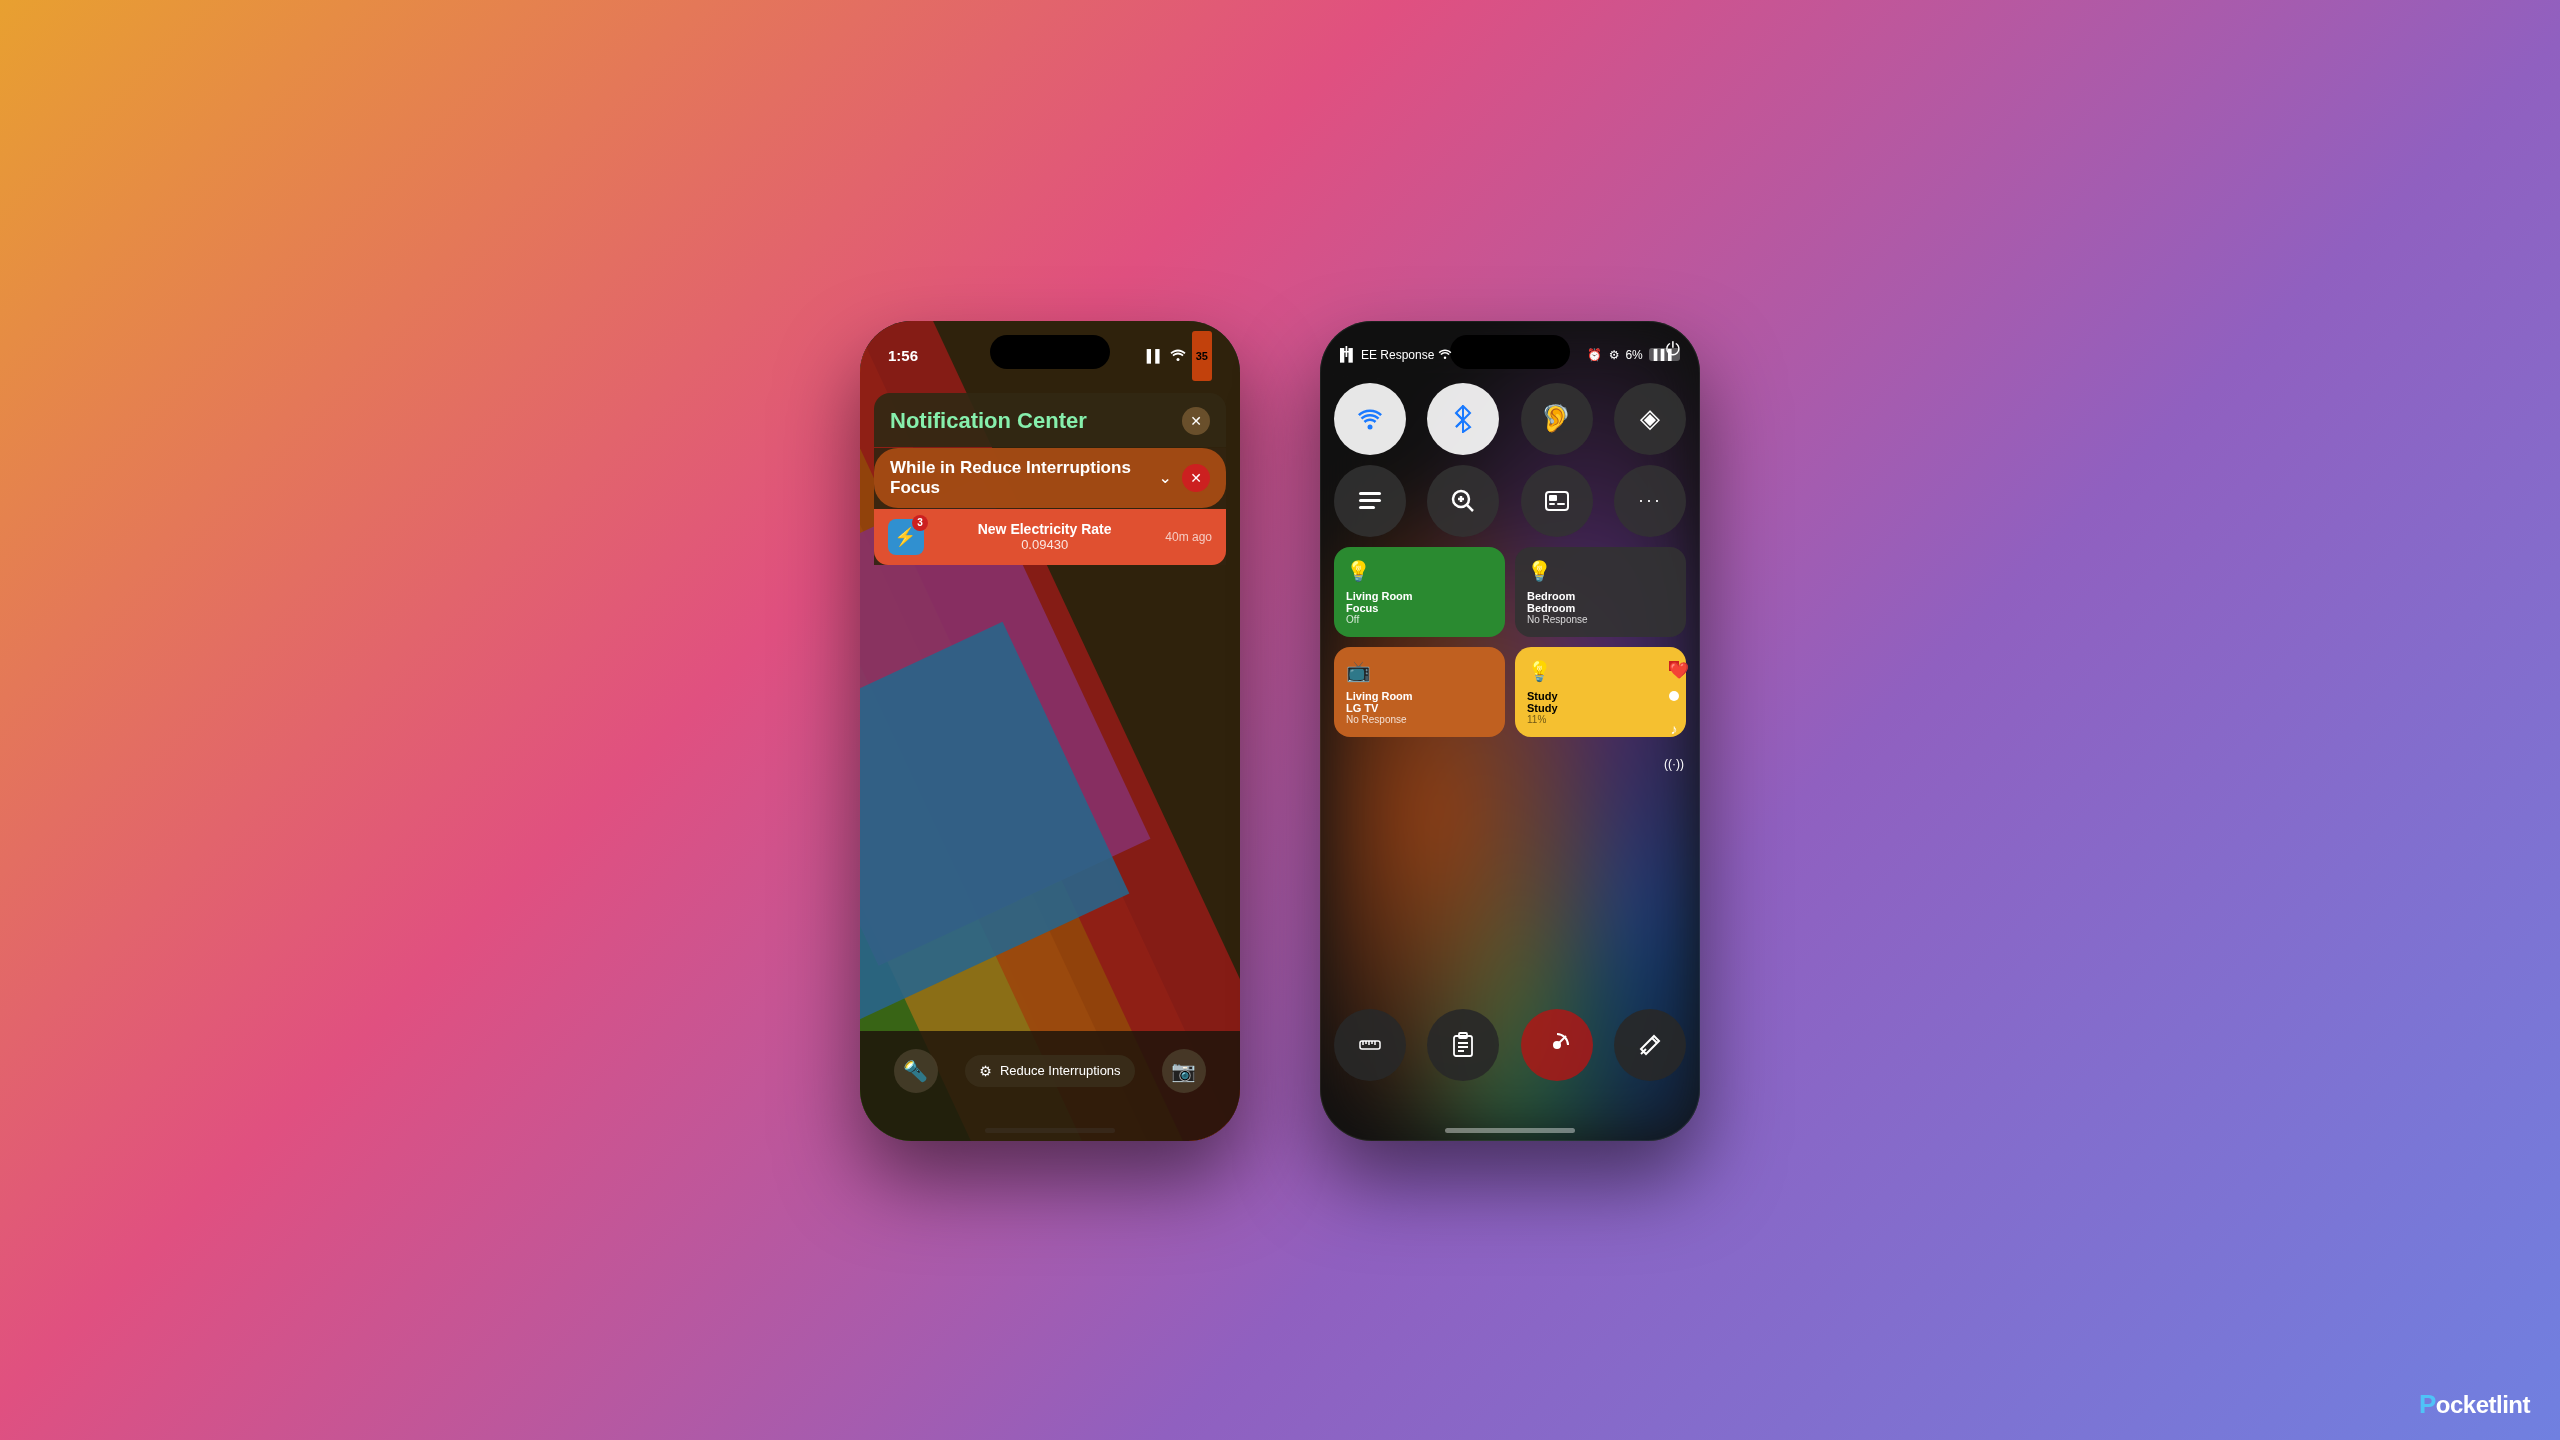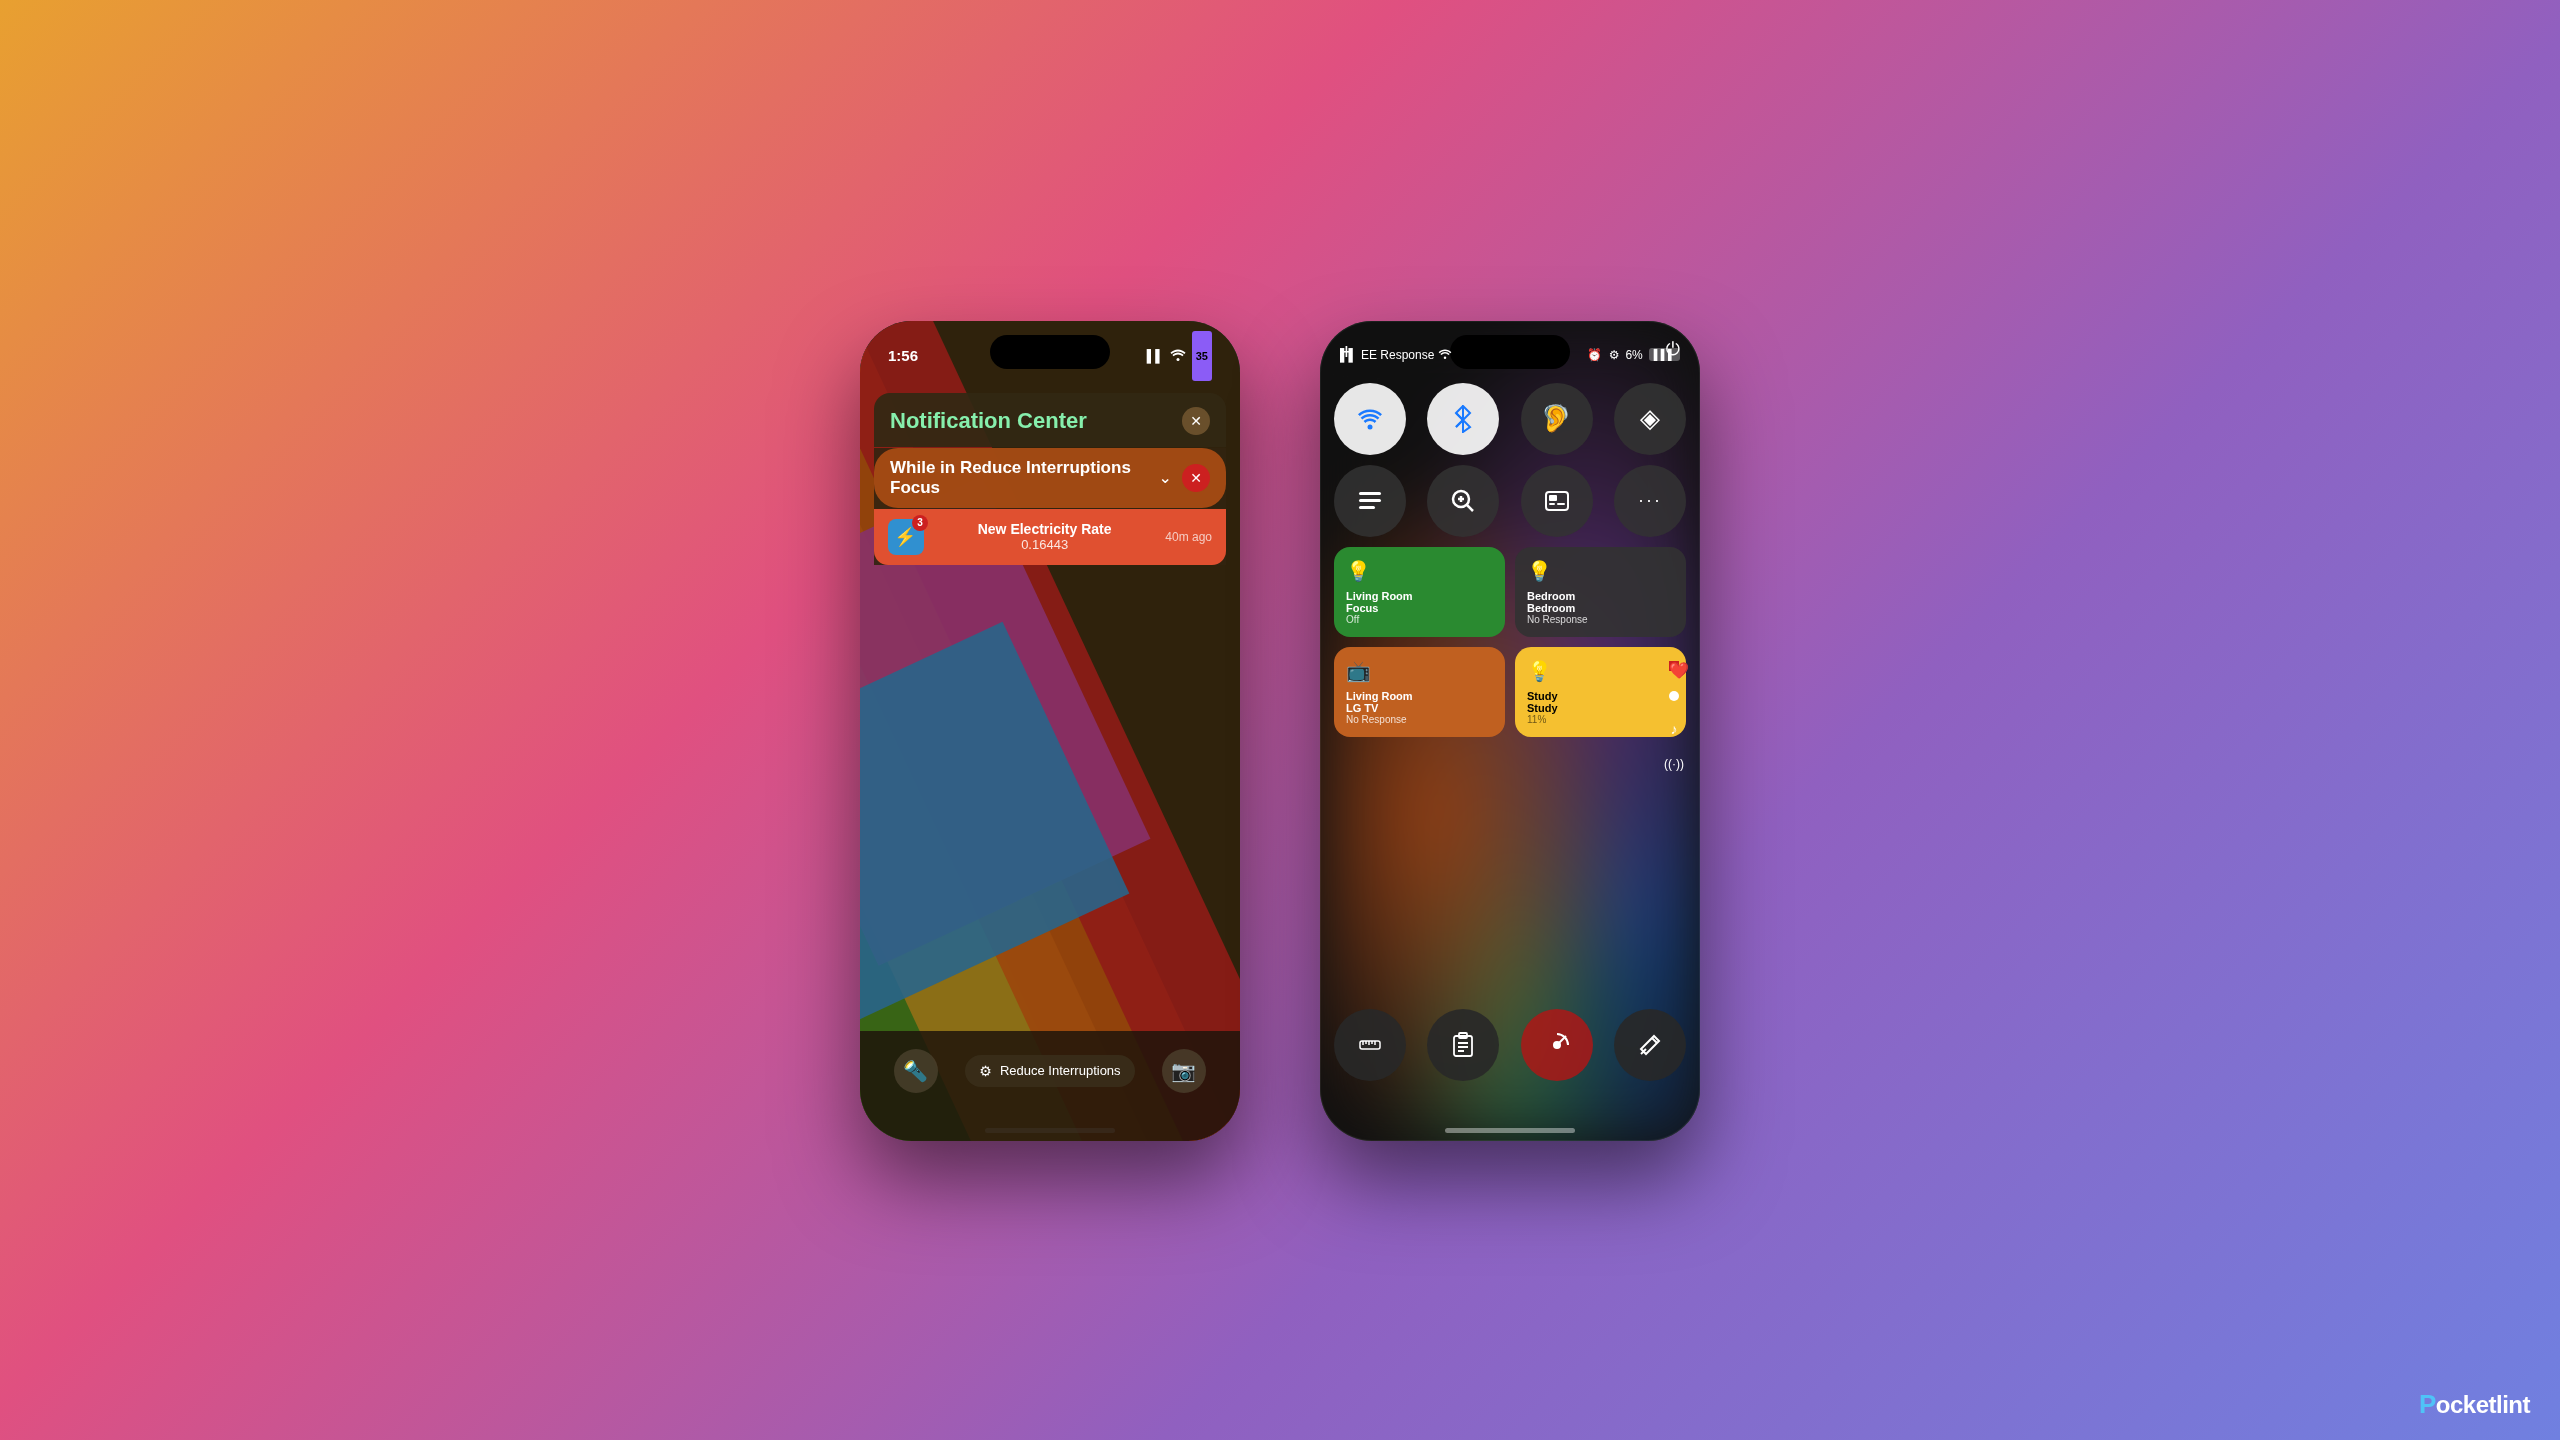--- a/index.html
+++ b/index.html
@@ -348,21 +348,21 @@
       <span>1:56</span>
       <div class="phone1-status-right">
         <span style="font-size:12px;">▌▌</span>
         <span>
           <svg width="16" height="12" viewBox="0 0 16 12" fill="white">
             <path d="M8 2.5C10.5 2.5 12.7 3.5 14.3 5.1L15.6 3.8C13.6 1.8 10.9 0.5 8 0.5C5.1 0.5 2.4 1.8 0.4 3.8L1.7 5.1C3.3 3.5 5.5 2.5 8 2.5Z"></path>
             <path d="M8 5.5C9.7 5.5 11.2 6.2 12.3 7.3L13.6 6C12.1 4.5 10.1 3.5 8 3.5C5.9 3.5 3.9 4.5 2.4 6L3.7 7.3C4.8 6.2 6.3 5.5 8 5.5Z"></path>
             <circle cx="8" cy="10.5" r="1.5"></circle>
           </svg>
         </span>
-        <span style="background:#8b5cf6;color:#000;border-radius:3px;padding:19px 4px;font-size:11px;font-weight:700;">35</span>
+        <span style="background:#c2410c;color:#000;border-radius:3px;padding:19px 4px;font-size:11px;font-weight:700;">35</span>
       </div>
     </div>
 
     <div class="notification-center-container">
 
       <div class="nc-header">
         <span class="nc-title">Notification Center</span>
         <div class="nc-close-btn">
           <span>✕</span>
         </div>
@@ -381,21 +381,21 @@
 
         <div class="nc-notification">
           <div class="nc-notif-badge">
             <div class="nc-notif-icon">
               <span>⚡</span>
             </div>
             <div class="nc-badge">3</div>
           </div>
           <div class="nc-notif-content">
             <div class="nc-notif-title">New Electricity Rate</div>
-            <div class="nc-notif-body">0.16443</div>
+            <div class="nc-notif-body">0.09430</div>
           </div>
           <div class="nc-notif-time">40m ago</div>
         </div>
       </div>
     </div>
 
     <div class="phone1-bottom-bar">
       <div class="bottom-icon">
         <div class="bottom-icon-circle">🔦</div>
       </div>

